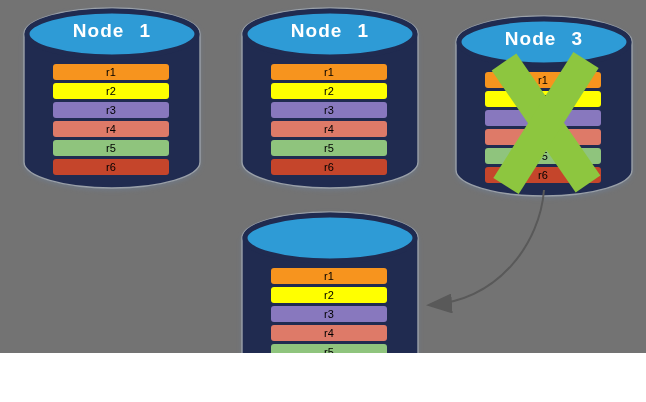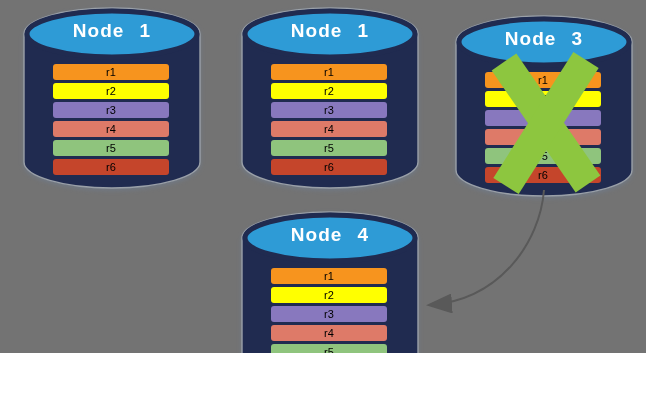--- a/index.html
+++ b/index.html
@@ -186,21 +186,20 @@
       <line class="x-line" x1="52" y1="52" x2="136" y2="174"></line>
       <line class="x-line" x1="134" y1="50" x2="54" y2="176"></line>
     </svg>
   </div>
 
   <div class="node" style="left:238px;top:206px">
     <svg class="cyl" viewBox="0 0 184 192" aria-hidden="true">
       <path class="cyl-body" d="M4,32 L4,160 A88,26 0 0 0 180,160 L180,32 A88,26 0 0 0 4,32 Z"></path>
       <ellipse class="cyl-top" cx="92" cy="32" rx="85" ry="23"></ellipse>
     </svg>
-    <div class="node-title">Node 4</div>
     <div class="bars">
         <div class="bar" style="background: rgb(247, 148, 30);">
           <span>r1</span>
         </div>
         <div class="bar" style="background: rgb(255, 255, 0);">
           <span>r2</span>
         </div>
         <div class="bar" style="background: rgb(136, 120, 190);">
           <span>r3</span>
         </div>

